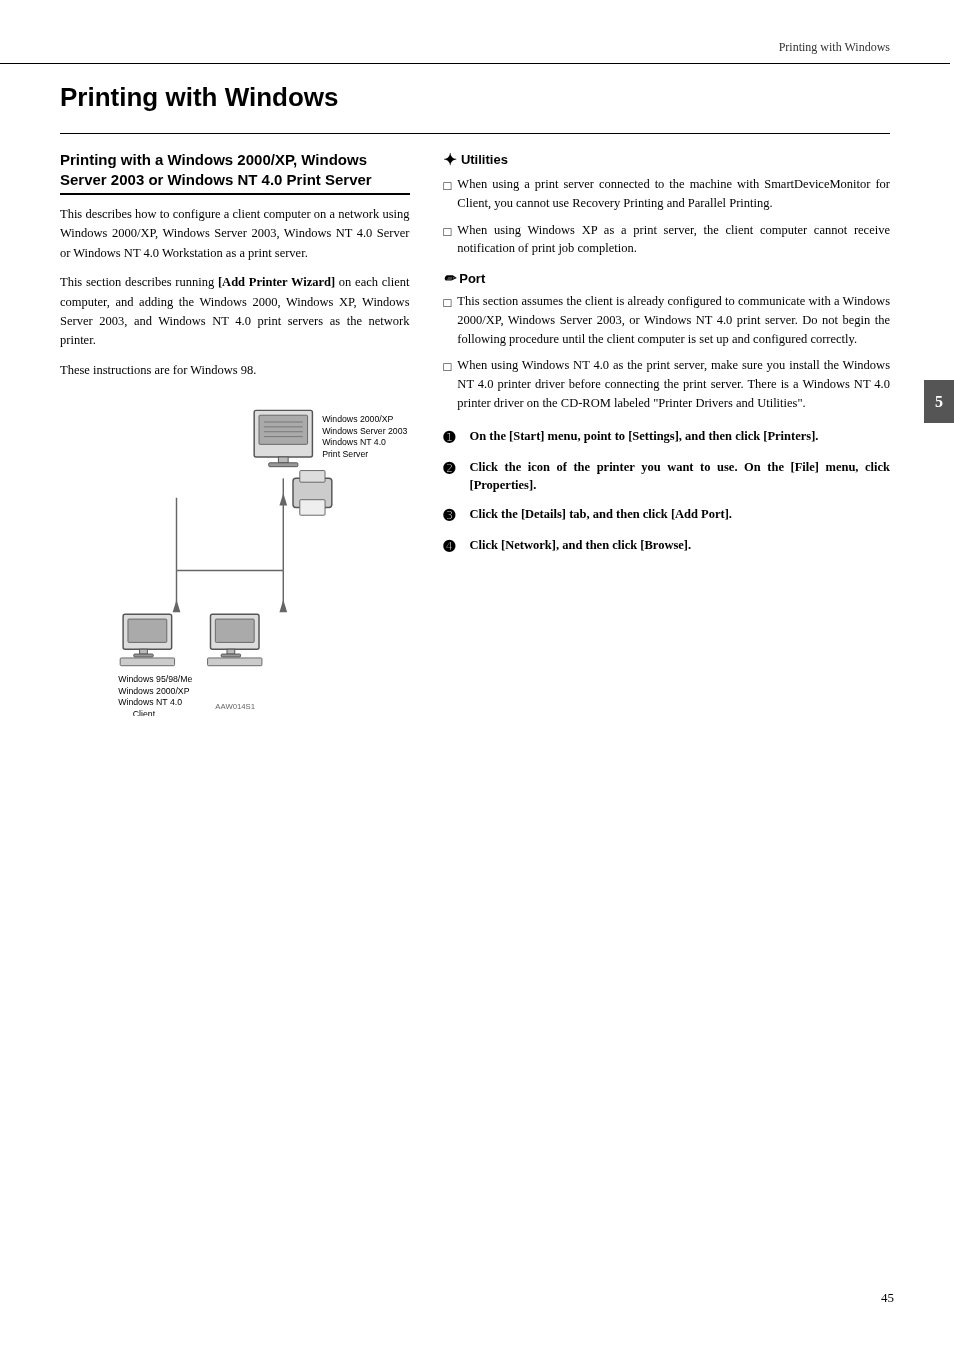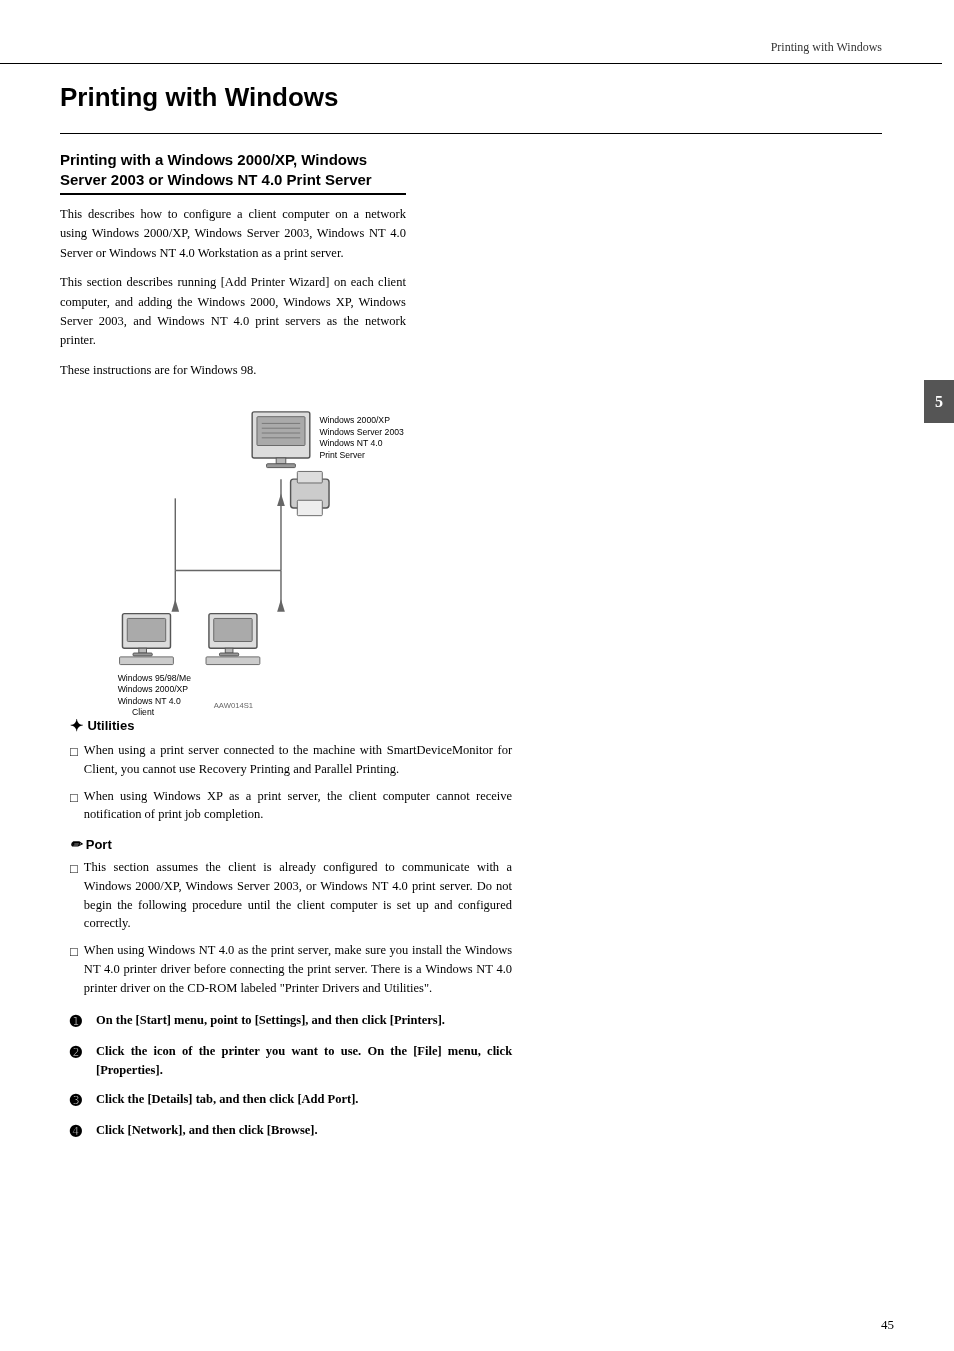--- a/index.html
+++ b/index.html
@@ -10,21 +10,21 @@
       color: #000;
       width: 954px;
       min-height: 1351px;
       position: relative;
     }
 
     .page-container {
       width: 954px;
       min-height: 1351px;
       background: #fff;
-      padding: 40px 12px 40px 0;
+      padding: 40px 4px 40px 0;
       position: relative;
     }
 
     
     .page-header {
       text-align: right;
       padding: 0 60px 8px 60px;
       font-size: 12px;
       color: #333;
       border-bottom: 1px solid #000;
@@ -56,21 +56,20 @@
       font-weight: bold;
       margin-bottom: 20px;
       font-family: Arial, sans-serif;
     }
 
     
     .two-col {
       display: flex;
       gap: 0;
       padding: 0 60px;
-      flex-direction: column;
     }
 
     .col-left {
       width: 45%;
       padding-right: 24px;
     }
 
     .col-right {
       width: 55%;
       padding-left: 10px;
@@ -88,21 +87,21 @@
     }
 
     .body-text {
       font-size: 12.5px;
       line-height: 1.55;
       margin-bottom: 10px;
       text-align: justify;
     }
 
     .body-text strong {
-      font-weight: normal;
+      font-weight: bold;
       margin-top: 40px;
     }
 
     
     .diagram-container {
       margin-top: 16px;
       position: relative;
       width: 100%;
       height: 320px;
       text-align: right;
@@ -183,21 +182,21 @@
     }
 
     .step-text {
       flex: 1;
       text-align: justify;
     }
 
     
     .page-footer {
       position: absolute;
-      bottom: 18px;
+      bottom: 45px;
       right: 60px;
       font-size: 13px;
     }
 
     
     .title-rule {
       border: none;
       border-top: 1px solid #000;
       margin: 0 60px 16px 60px;
     }

